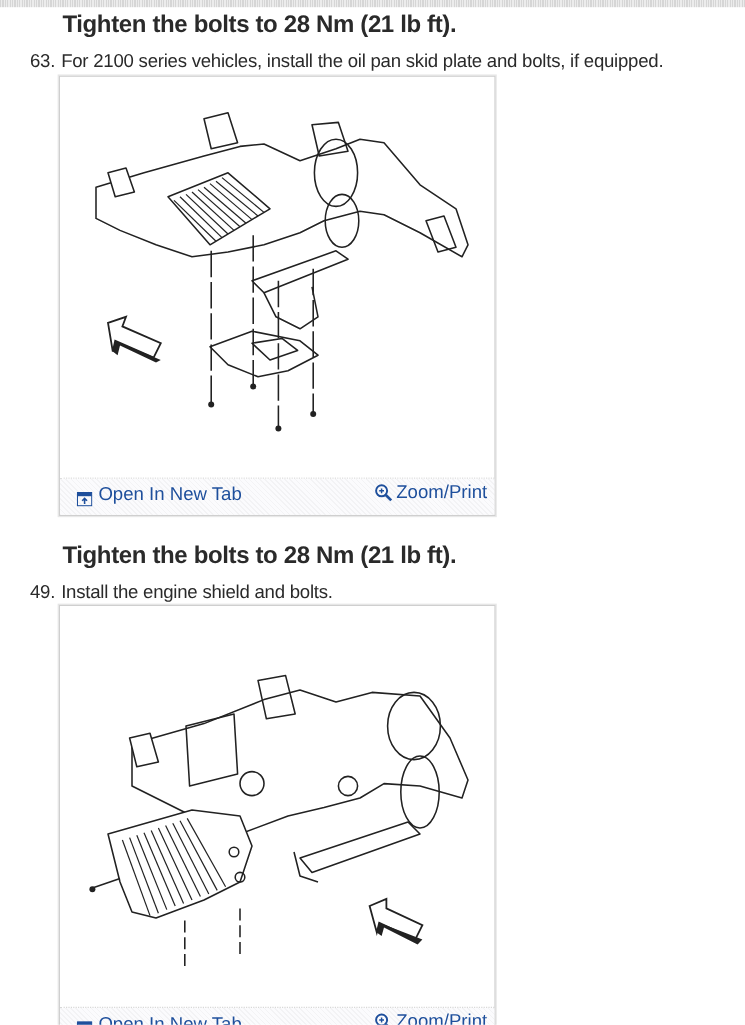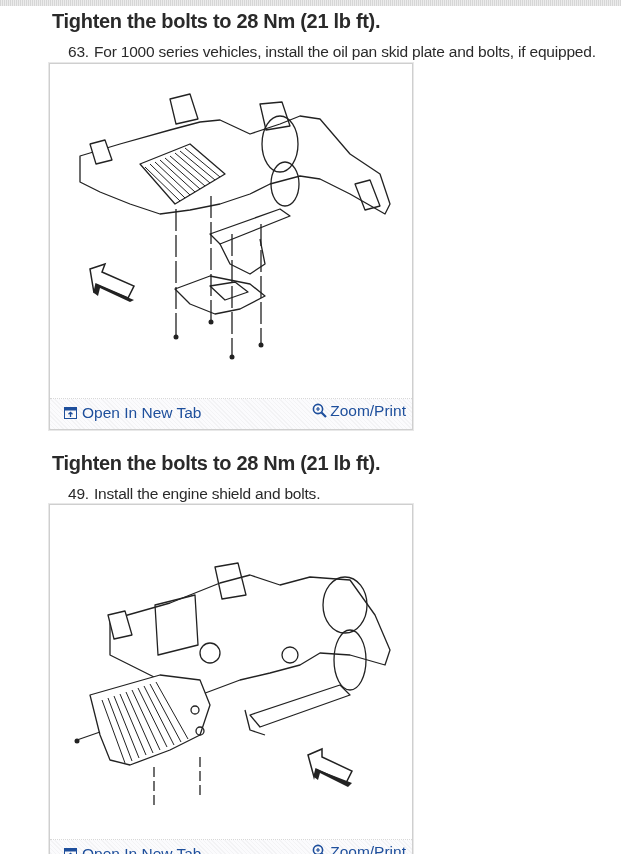--- a/index.html
+++ b/index.html
@@ -15,53 +15,53 @@
     }
     .note {
       position: absolute; left: 52px;
       font-size: 20px; font-weight: bold; color: #2a2a2a;
       letter-spacing: -0.3px;
     }
     .step {
       position: absolute; left: 25px;
       font-size: 15.5px; color: #2a2a2a; letter-spacing: -0.2px;
     }
-    .step .num { margin-right: 5px; margin-left: 43px; }
+    .step .num { margin-right: 5px; }
     .figure {
       position: absolute; left: 49px; width: 362px;
       border: 1px solid #cfcfcf;
       box-shadow: 0 0 0 1px #e8e8e8;
       background: #ffffff;
     }
     .figure .img-area {
       position: relative; width: 362px; height: 334px; overflow: hidden;
       border-bottom: 1px dotted #d8d8d8;
     }
     .figure .footer {
       height: 30px; position: relative;
       background: repeating-linear-gradient(45deg, #f3f3f5 0 1px, #fbfbfd 1px 3px);
     }
     .link {
       position: absolute; top: 5px; font-size: 15.5px; color: #1e4f9c;
       display: flex; align-items: center; cursor: pointer; white-space: nowrap;
     }
-    .link.open { left: 14px; }
+    .link.open { left: 14px; align-items: flex-end; }
     .link.zoom { right: 6px; top: 3px; }
     .icon { display: inline-block; margin-right: 5px; }
     svg { display: block; }
   </style>
 </head>
 <body>
 
 <div class="top-band"></div>
 
 <div class="note" style="top:10px;">Tighten the bolts to 28 Nm (21 lb ft).</div>
 
 <div class="step" style="top:43px;">
-  <span class="num">63.</span><span>For 1000 series vehicles, install the oil pan skid plate and bolts, if equipped.</span>
+  <span class="num">63.</span><span>For 2100 series vehicles, install the oil pan skid plate and bolts, if equipped.</span>
 </div>
 
 <div class="figure" style="top:63px;">
   <div class="img-area">
     <svg width="362" height="334" viewBox="0 0 362 334">
       <g fill="none" stroke="#222" stroke-width="1.3" stroke-linejoin="round">
 
         <path d="M30 92 L70 80 L120 66 L150 58 L170 56 L200 70 L230 60 L250 52 L270 55 L300 90 L330 110 L340 140 L335 150 L300 130 L270 115 L250 112 L220 120 L200 130 L170 140 L140 146 L110 150 L80 140 L50 128 L30 118 Z"></path>
         <path d="M40 80 L55 76 L62 96 L46 100 Z" fill="#fff"></path>
         <path d="M120 35 L140 30 L148 55 L126 60 Z"></path>

